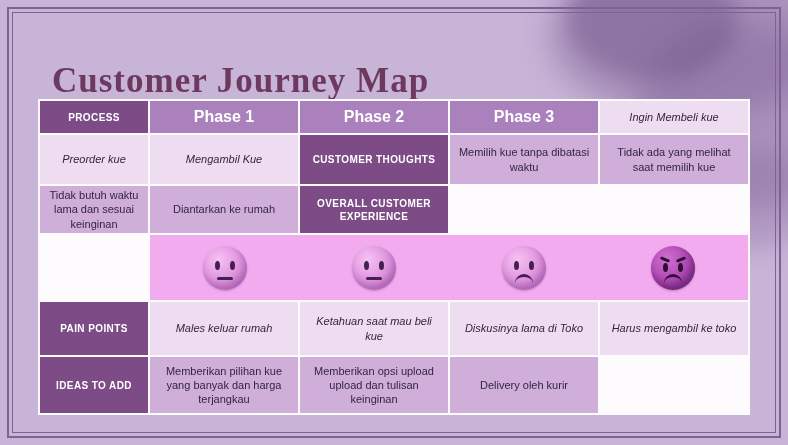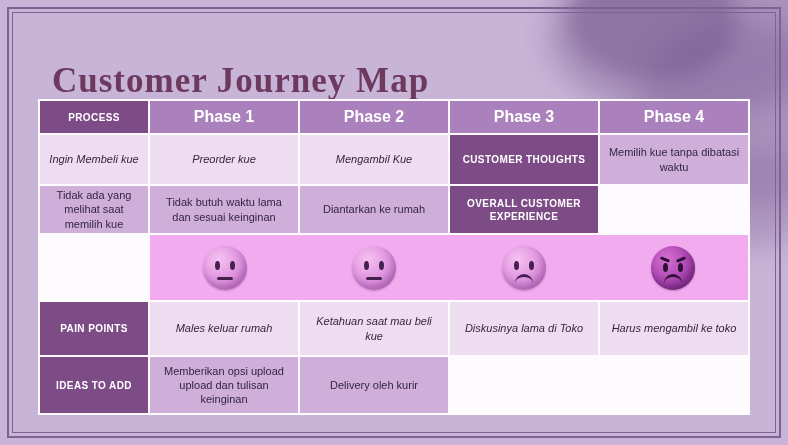--- a/index.html
+++ b/index.html
@@ -96,21 +96,20 @@
 <div class="frame-inner"></div>
 
 <h1 class="title">Customer Journey Map</h1>
 
 <div class="journey-table">
 
   <div class="cell label-cell">PROCESS</div>
   <div class="cell phase-cell">Phase 1</div>
   <div class="cell phase-cell">Phase 2</div>
   <div class="cell phase-cell">Phase 3</div>
-  <div class="cell phase-cell">Phase 4</div>
 
   <div class="cell row-light">Ingin Membeli kue</div>
   <div class="cell row-light">Preorder kue</div>
   <div class="cell row-light">Mengambil Kue</div>
 
   <div class="cell label-cell">CUSTOMER THOUGHTS</div>
   <div class="cell row-medium">Memilih kue tanpa dibatasi waktu</div>
   <div class="cell row-medium">Tidak ada yang melihat saat memilih kue</div>
   <div class="cell row-medium">Tidak butuh waktu lama dan sesuai keinginan</div>
   <div class="cell row-medium">Diantarkan ke rumah</div>
@@ -141,16 +140,17 @@
       </span>
   </div>
 
   <div class="cell label-cell">PAIN POINTS</div>
   <div class="cell row-light">Males keluar rumah</div>
   <div class="cell row-light">Ketahuan saat mau beli kue</div>
   <div class="cell row-light">Diskusinya lama di Toko</div>
   <div class="cell row-light">Harus mengambil ke toko</div>
 
   <div class="cell label-cell">IDEAS TO ADD</div>
+  <div class="cell row-medium">Memberikan pilihan kue yang banyak dan harga terjangkau</div>
   <div class="cell row-medium">Memberikan opsi upload upload dan tulisan keinginan</div>
   <div class="cell row-medium">Delivery oleh kurir</div>
 
 </div>
 
 </body></html>

